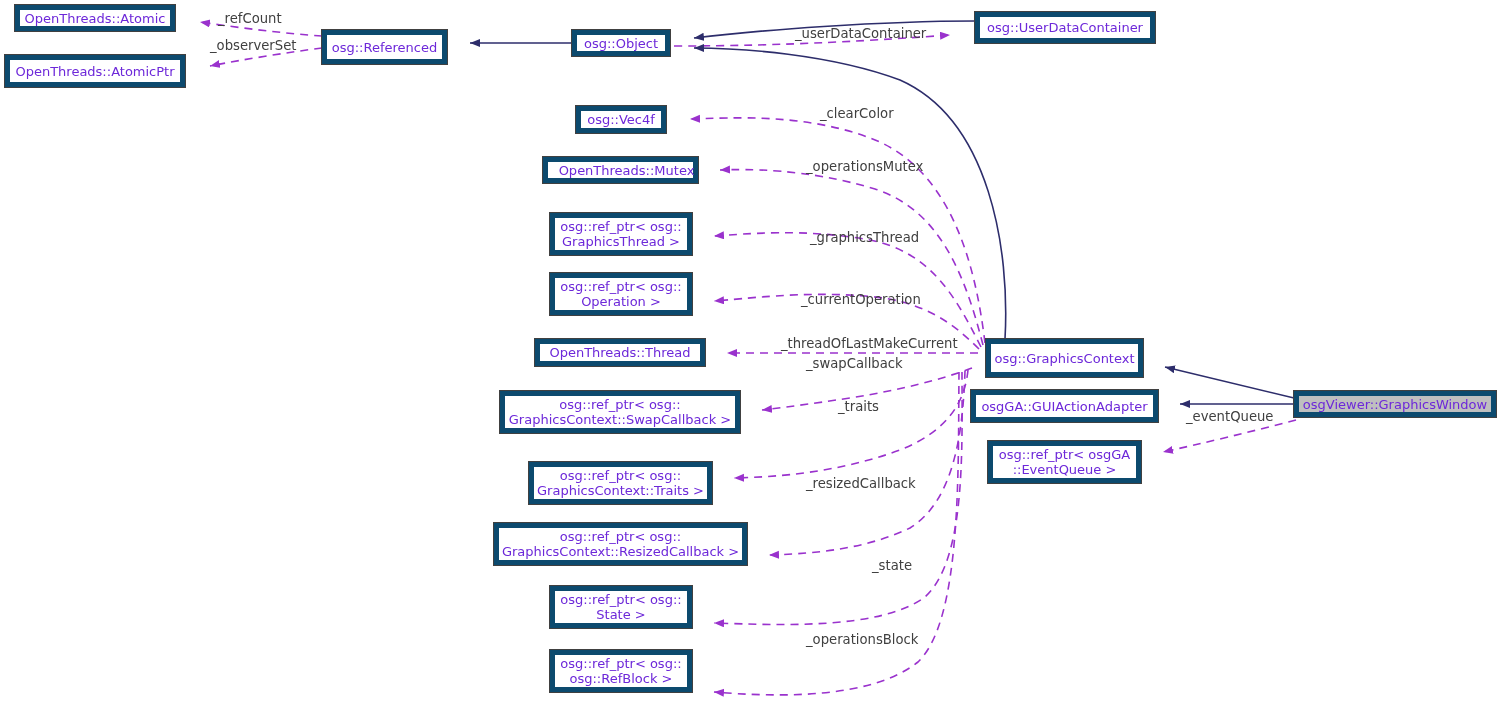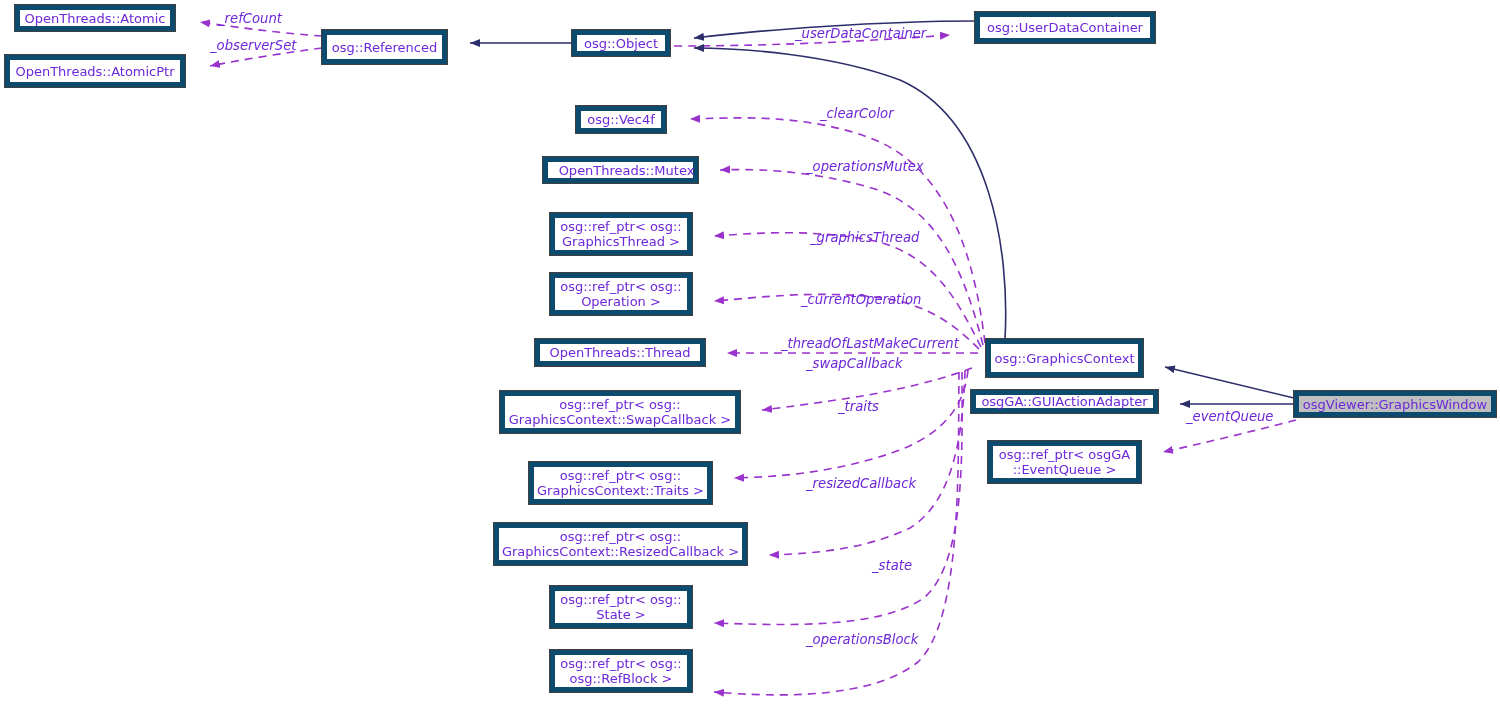--- a/index.html
+++ b/index.html
@@ -22,24 +22,23 @@
     line-height:15px;
     color:#6d28d9;
     white-space:pre;
     letter-spacing:0px;
   }
   .node.highlight{background:#bfbfbf;}
   .edge-label{
     position:absolute;
     font-size:13.2px;
     line-height:14px;
-    color:#6d28d9;
+    color:#404040;
     white-space:pre;
     background:transparent;
-    font-style:italic;
   }
   .edge-path{fill:none;}
 </style>
 </head>
 <body>
 
 <div id="diagram">
 
   <svg id="edges" viewBox="0 0 1500 708" xmlns="http://www.w3.org/2000/svg">
     <defs>
@@ -90,21 +89,21 @@
 GraphicsContext::SwapCallback &gt;</span></div>
       <div class="node" style="left: 529px; top: 462px; width: 183px; height: 42px;"><span>osg::ref_ptr&lt; osg::
 GraphicsContext::Traits &gt;</span></div>
       <div class="node" style="left: 494px; top: 523px; width: 253px; height: 42px;"><span>osg::ref_ptr&lt; osg::
 GraphicsContext::ResizedCallback &gt;</span></div>
       <div class="node" style="left: 550px; top: 586px; width: 142px; height: 42px;"><span>osg::ref_ptr&lt; osg::
 State &gt;</span></div>
       <div class="node" style="left: 550px; top: 650px; width: 142px; height: 42px;"><span>osg::ref_ptr&lt; osg::
 osg::RefBlock &gt;</span></div>
       <div class="node" style="left: 986px; top: 339px; width: 157px; height: 38px;"><span>osg::GraphicsContext</span></div>
-      <div class="node" style="left: 971px; top: 390px; width: 187px; height: 23px;"><span>osgGA::GUIActionAdapter</span></div>
+      <div class="node" style="left: 971px; top: 390px; width: 187px; height: 32px;"><span>osgGA::GUIActionAdapter</span></div>
       <div class="node" style="left: 988px; top: 441px; width: 153px; height: 42px;"><span>osg::ref_ptr&lt; osgGA
 ::EventQueue &gt;</span></div>
       <div class="node highlight" style="left: 1294px; top: 391px; width: 202px; height: 26px;"><span>osgViewer::GraphicsWindow</span></div>
     </div>
   <div id="label-layer">
       <div class="edge-label" style="left: 218px; top: 12px;">_refCount</div>
       <div class="edge-label" style="left: 210px; top: 39px;">_observerSet</div>
       <div class="edge-label" style="left: 795px; top: 27px;">_userDataContainer</div>
       <div class="edge-label" style="left: 820px; top: 107px;">_clearColor</div>
       <div class="edge-label" style="left: 806px; top: 160px;">_operationsMutex</div>

